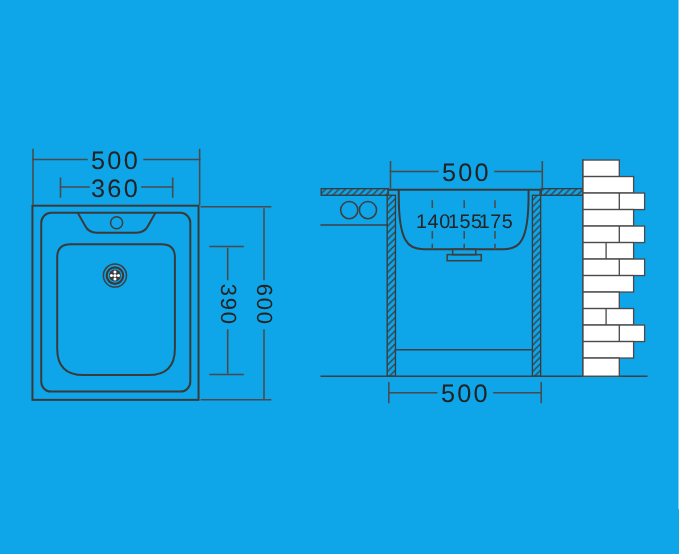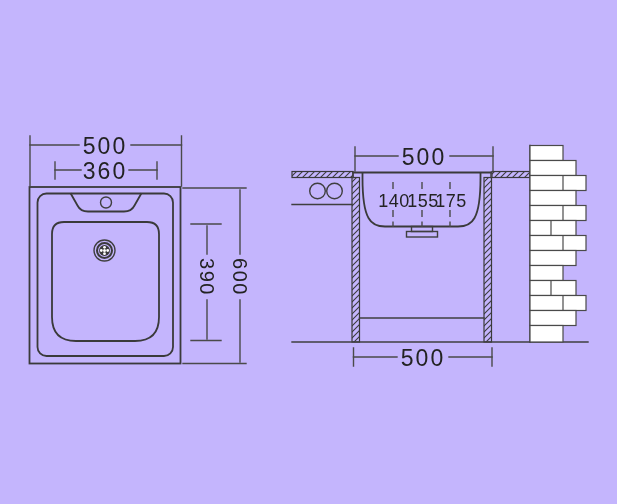--- a/index.html
+++ b/index.html
@@ -1,19 +1,19 @@
 <!DOCTYPE html>
 <html><head>
 <meta charset="utf-8">
 <style>
   html,body{margin:0;padding:0;background:#ffffff;}
   .canvas{
     position:relative;
     width:617px;height:504px;
-    background:#c4b5fd;
+    background:#0ea5e9;
     font-family:"Liberation Sans", sans-serif;
     overflow:hidden;
   }
   svg{display:block;}
   .ln{stroke:#3a3a3a;stroke-width:1.8;fill:none;stroke-linecap:square;}
   .ln-thin{stroke:#3f3f3f;stroke-width:1.4;fill:none;stroke-linecap:square;}
   .dimln{stroke:#4a4a4a;stroke-width:1.4;fill:none;stroke-linecap:square;}
   .dash{stroke:#4a4a4a;stroke-width:1.4;fill:none;stroke-dasharray:7 4.5;}
   .brick{stroke:#4a4a4a;stroke-width:1.2;fill:#ffffff;}
   .hatchfill{fill:url(#hatch);stroke:#3a3a3a;stroke-width:1.2;}

